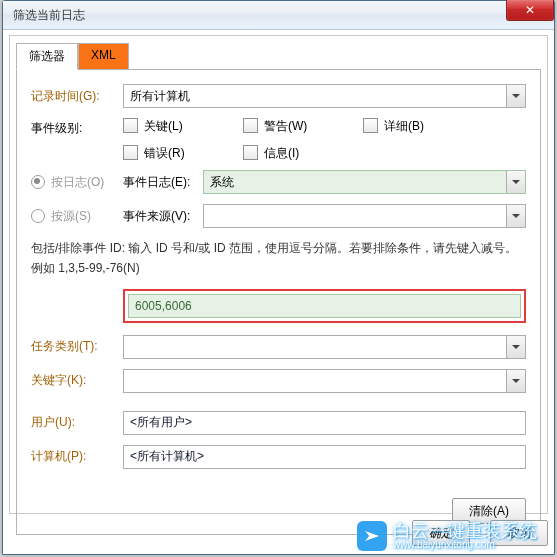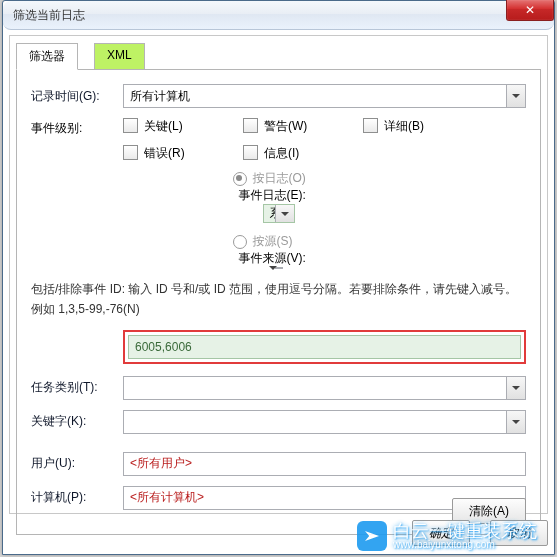--- a/index.html
+++ b/index.html
@@ -23,21 +23,20 @@
     border-radius: 3px 3px 0 0;
   }
   .titlebar {
     height: 28px;
     background: linear-gradient(to bottom, #f4f8fc 0%, #e9eef5 45%, #dfe7f2 46%, #eaf2fc 100%);
     border-bottom: 1px solid #b8c6d8;
     display: flex;
     align-items: center;
     padding-left: 10px;
     position: relative;
-    border-radius: 8px;
   }
   .titlebar .title {
     color: #333;
     font-size: 12px;
   }
   .close-btn {
     position: absolute;
     right: 0; top: -1px;
     width: 46px; height: 20px;
     background: linear-gradient(to bottom, #e57373 0%, #d32f2f 45%, #c62828 46%, #b71c1c 100%);
@@ -54,26 +53,26 @@
   }
   .client {
     position: absolute;
     left: 6px; right: 6px; top: 34px; bottom: 40px;
     border: 1px solid #c8c8c8;
     background: #fff;
   }
   .tabs {
     display: flex;
     padding: 6px 6px 0 6px;
-    gap: 16px;
+    gap: 0;
   }
   .tab {
     padding: 4px 12px;
     border: 1px solid #b5b5b5;
-    background: #bef264;
+    background: #f97316;
     position: relative;
     top: 1px;
     font-size: 12px;
   }
   .tab.active {
     background: #fff;
     border-bottom-color: #fff;
     z-index: 2;
   }
   .tab-body {
@@ -83,21 +82,21 @@
     height: 440px;
     position: relative;
   }
   .row {
     display: flex;
     align-items: center;
     margin-bottom: 10px;
   }
   .row .label {
     width: 92px;
-    color: #0f172a;
+    color: #a16207;
   }
   .combo {
     flex: 1;
     height: 22px;
     border: 1px solid #abadb3;
     background: #fff;
     display: flex;
     align-items: center;
     padding-left: 6px;
     position: relative;
@@ -131,21 +130,21 @@
   .chk {
     display: flex;
     align-items: flex-start;
     gap: 6px;
   }
   .chk-box {
     width: 13px; height: 13px;
     border: 1px solid #8e8f8f;
     background: linear-gradient(to bottom,#fff,#eaeaea);
   }
-  .radio-row { display:flex; align-items:center; margin-bottom:10px;flex-direction:column;}
+  .radio-row { display:flex; align-items:center; margin-bottom:10px;}
   .radio {
     display:flex; align-items:center; gap:6px; width:92px;
     color:#9a9a9a;
   }
   .radio-dot {
     width:12px; height:12px; border-radius:50%;
     border:1px solid #9a9a9a;
     position:relative;
   }
   .radio-dot.checked::after{
@@ -170,21 +169,21 @@
     padding-left: 6px;
     display:flex; align-items:center;
     color:#3a6a3a;
     text-align:right;
   }
   .txt-input {
     flex:1; height:22px;
     border:1px solid #abadb3;
     padding-left:6px;
     display:flex; align-items:center;
-    color:#b91c1c;
+    color:#0f172a;
   }
   .btn {
     height: 24px;
     padding: 0 16px;
     border: 1px solid #9a9a9a;
     background: linear-gradient(to bottom,#fdfdfd,#e6e6e6);
     border-radius: 2px;
     display:inline-flex; align-items:center; justify-content:center;
     font-size:12px;
   }

